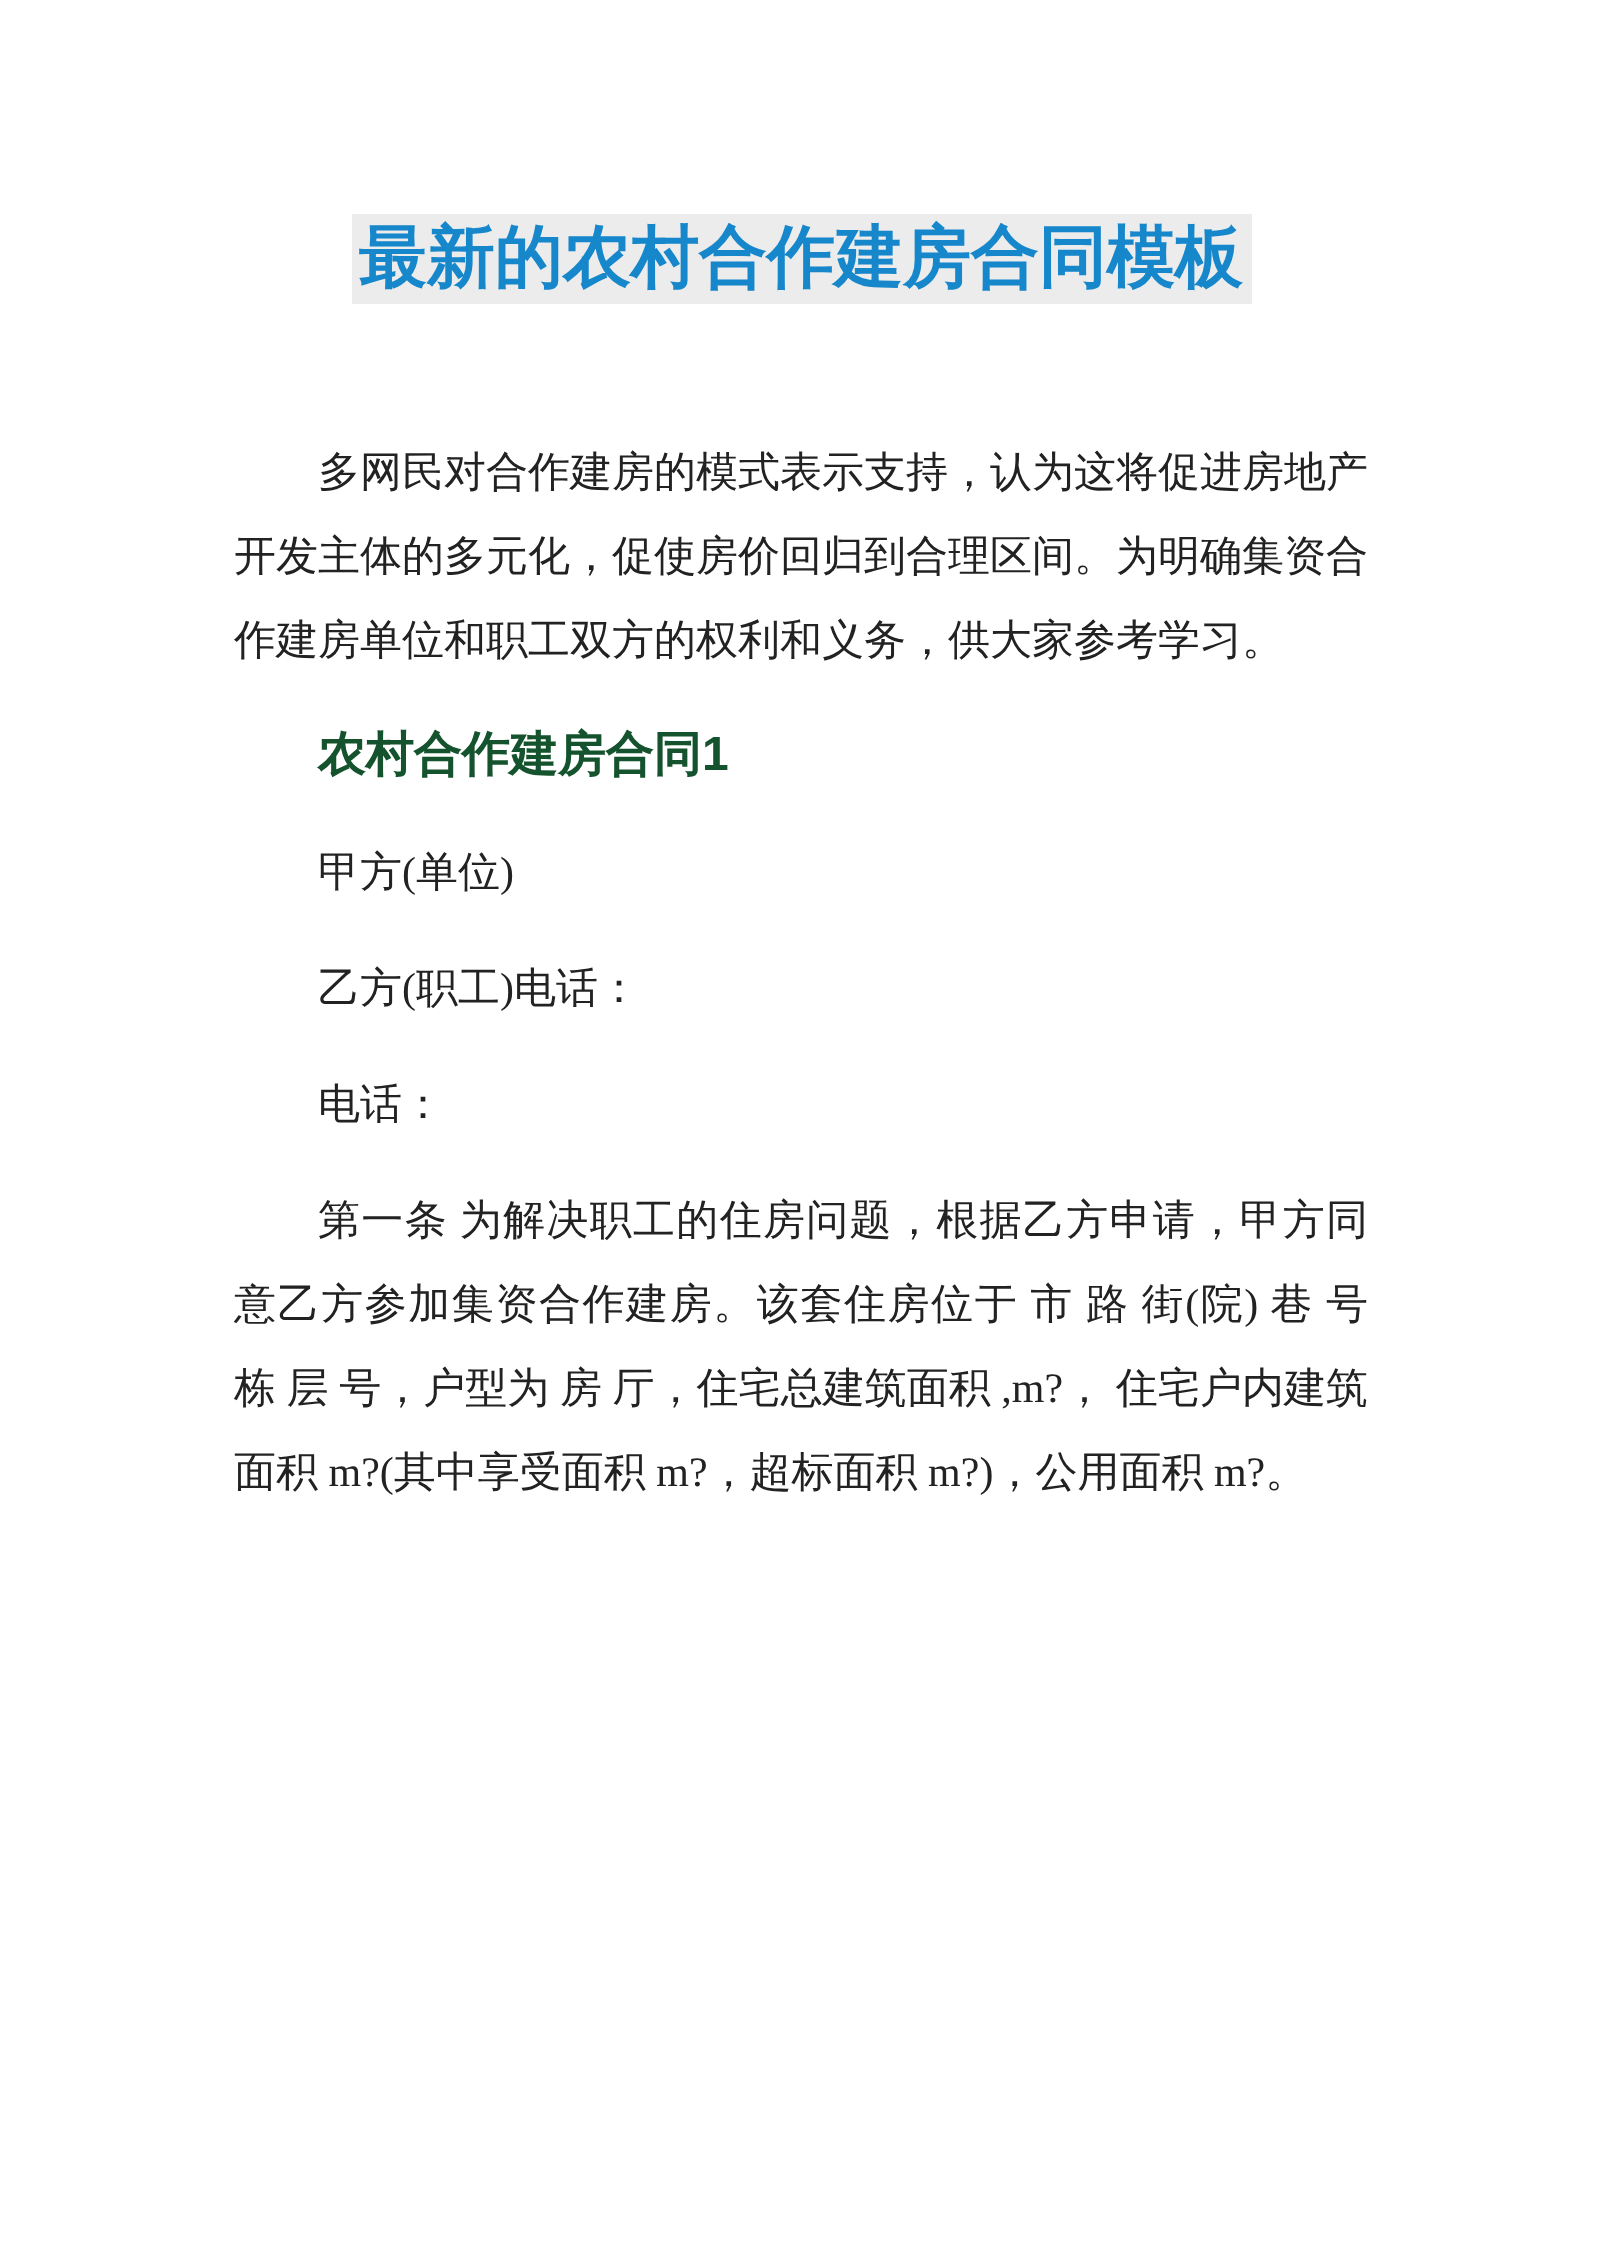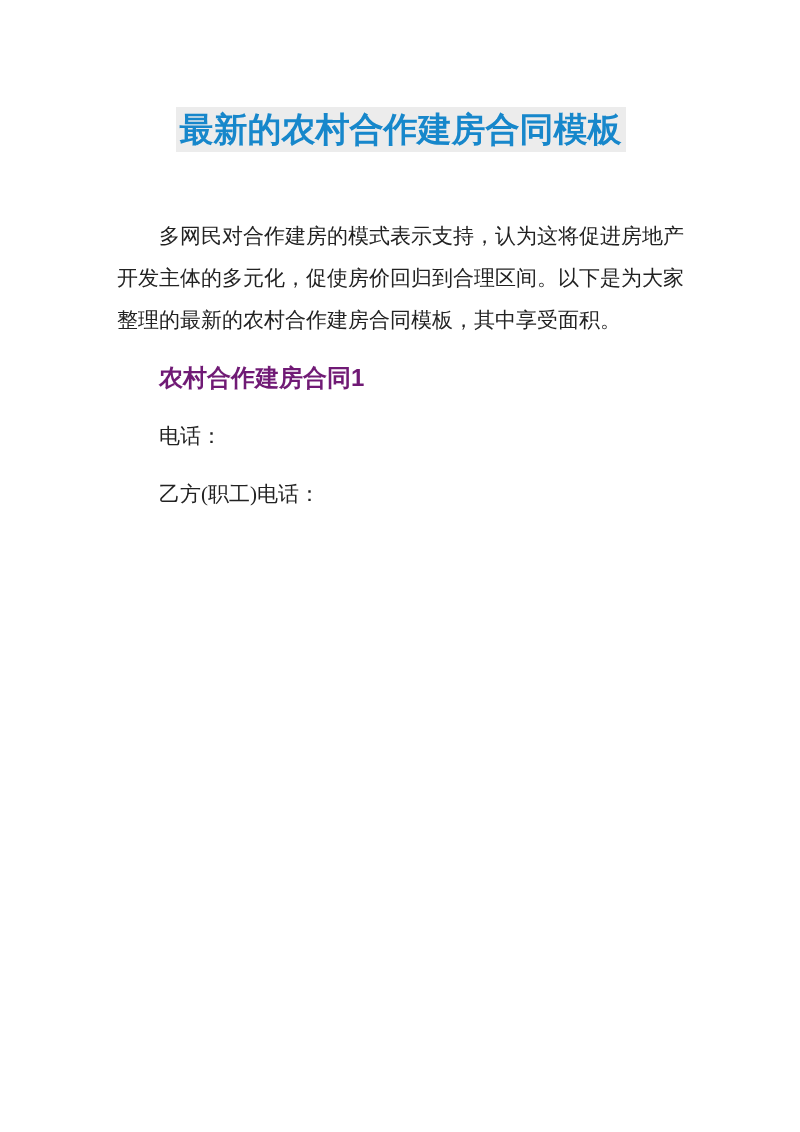--- a/index.html
+++ b/index.html
@@ -39,33 +39,35 @@
     text-align: justify;
     text-justify: inter-character;
     text-indent: 2em;
     margin: 0 0 16px 0;
   }
   .heading {
     font-family: "Liberation Sans", "DejaVu Sans", sans-serif;
     font-weight: bold;
     font-size: 24px;
     line-height: 42px;
-    color: #701a75;
+    color: #14532d;
     text-indent: 42px;
     margin: 0 0 16px 0;
   }
 </style>
 </head>
 <body>
 
 <div class="page">
   <div class="doc">
     <div class="title-row">
       <span class="doc-title">最新的农村合作建房合同模板</span>
     </div>
     <div id="content">
-        <div class="para">多网民对合作建房的模式表示支持，认为这将促进房地产开发主体的多元化，促使房价回归到合理区间。以下是为大家整理的最新的农村合作建房合同模板，其中享受面积。</div>
+        <div class="para">多网民对合作建房的模式表示支持，认为这将促进房地产开发主体的多元化，促使房价回归到合理区间。为明确集资合作建房单位和职工双方的权利和义务，供大家参考学习。</div>
         <div class="heading">农村合作建房合同1</div>
+        <div class="para">甲方(单位)</div>
+        <div class="para">乙方(职工)电话：</div>
         <div class="para">电话：</div>
-        <div class="para">乙方(职工)电话：</div>
+        <div class="para">第一条 为解决职工的住房问题，根据乙方申请，甲方同意乙方参加集资合作建房。该套住房位于 市 路 街(院) 巷 号 栋 层 号，户型为 房 厅，住宅总建筑面积 ,m?， 住宅户内建筑面积 m?(其中享受面积 m?，超标面积 m?)，公用面积 m?。</div>
       </div>
   </div>
 </div>
 
 </body></html>

